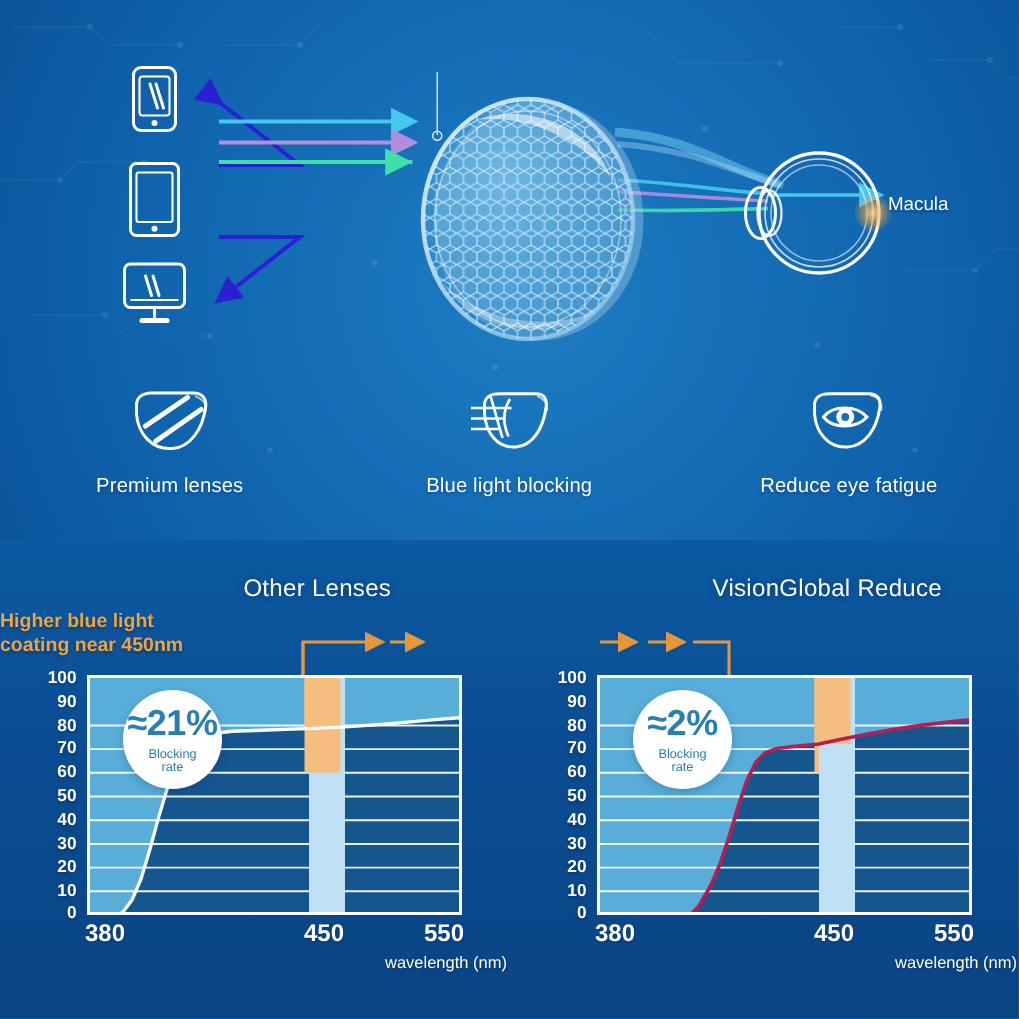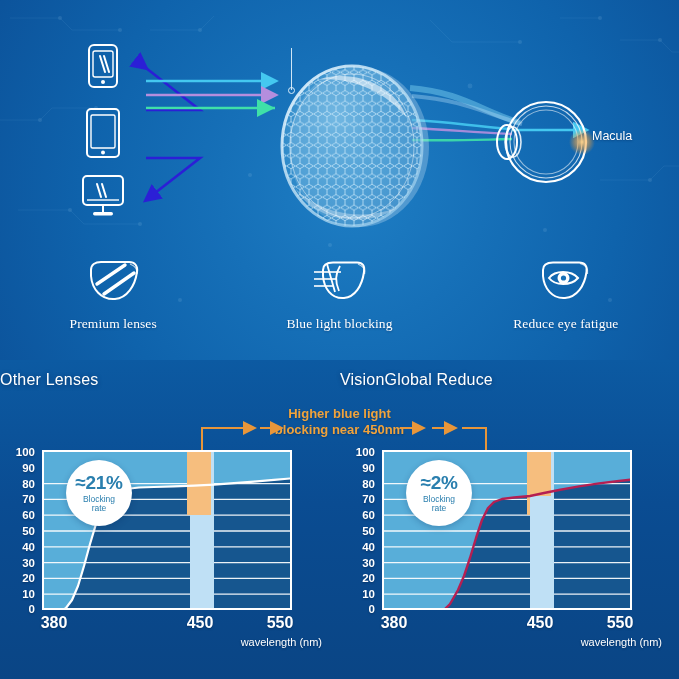--- a/index.html
+++ b/index.html
@@ -53,21 +53,20 @@
     position:absolute;left:592px;top:129px;
     color:#ffffff;font-size:12.5px;white-space:nowrap;
     text-shadow:0 1px 2px rgba(0,40,90,.5);
     text-align:center;
   }
 
   
   .features{
     position:absolute;left:0;top:255px;width:679px;height:100px;
     display:flex;
-    font-family:Liberation Serif, serif;
   }
   .feature{
     flex:1 1 0;display:flex;flex-direction:column;align-items:center;
   }
   .feature .ficon{height:52px;display:flex;align-items:center;justify-content:center;}
   .feature .flabel{
     margin-top:9px;color:#ffffff;font-size:13.5px;text-align:center;
     line-height:1.18;letter-spacing:.1px;
     text-shadow:0 1px 2px rgba(0,40,90,.45);
   }
@@ -75,27 +74,28 @@
   
   .charts{
     position:absolute;left:0;top:360px;width:679px;height:319px;
     background:linear-gradient(180deg,#0d5ba4 0%,#0a4d93 30%,#0b4customb 100%);
   }
   .panel{position:absolute;top:0;width:339px;height:319px;}
   .panel.left{left:0;}
   .panel.right{left:340px;}
 
   .chart-title{
-    position:absolute;top:11px;width:339px;
+    position:absolute;top:24px;width:339px;text-align:center;
     color:#ffffff;font-size:16px;letter-spacing:.2px;
     text-shadow:0 1px 4px rgba(0,30,70,.55);
-  }
-
-  
-  .plot-wrap{position:absolute;left:42px;top:90px;width:276px;height:188px;}
+    margin-left:42px;
+  }
+
+  
+  .plot-wrap{position:absolute;left:58px;top:90px;width:276px;height:188px;}
   .plot{
     position:absolute;left:0;top:0;width:250px;height:160px;
     background:#58aed9;
     border:2px solid #ffffff;
     box-sizing:border-box;
     overflow:hidden;
   }
   .ytick{
     position:absolute;right:100%;margin-right:7px;
     color:#ffffff;font-size:11.5px;font-weight:bold;
@@ -114,30 +114,30 @@
     text-shadow:0 1px 2px rgba(0,30,70,.5);
   }
   .rate-badge{
     position:absolute;left:22px;top:8px;width:66px;height:66px;
     border-radius:50%;background:#ffffff;
     display:flex;flex-direction:column;align-items:center;justify-content:center;
     box-shadow:0 2px 6px rgba(0,40,90,.25);
     z-index:6;
   }
   .rate-badge .pct{
-    color:#2a7fae;font-size:19px;font-weight:bold;line-height:1;
+    color:#2a7fae;font-size:24px;font-weight:bold;line-height:1;
     letter-spacing:-.3px;
   }
   .rate-badge .cap{
     color:#2a7fae;font-size:8.5px;line-height:1.05;text-align:center;margin-top:3px;
   }
 
   
   .anno-text{
-    position:absolute;left:0;top:46px;width:679px;text-align:center;
+    position:absolute;left:0;top:46px;width:679px;
     color:#f0a33c;font-size:13px;font-weight:bold;line-height:1.22;
     text-shadow:0 1px 2px rgba(0,30,70,.4);
     pointer-events:none;
   }
   .anno-svg{position:absolute;left:0;top:0;width:679px;height:319px;pointer-events:none;}
 </style>
 </head>
 <body>
 
 <div id="stage">
@@ -345,21 +345,21 @@
         </svg>
       </div>
       <div class="flabel">Reduce eye fatigue</div>
     </div>
   </div>
 
   <div class="charts" style="background:linear-gradient(180deg,#0c5aa2 0%,#0a4c92 45%,#0a4585 100%);">
 
     <div class="anno-text">
       <span>Higher blue light</span><br>
-      <span>blocking near 450nm</span>
+      <span>coating near 450nm</span>
     </div>
 
     <svg class="anno-svg" viewBox="0 0 679 319">
       <defs>
         <marker id="ar-or" markerWidth="7" markerHeight="7" refX="6" refY="3.5" orient="auto">
           <path d="M0,0 L7,3.5 L0,7 Z" fill="#e8963a"></path>
         </marker>
       </defs>
       <g stroke="#e8963a" stroke-width="2" fill="none">
 

